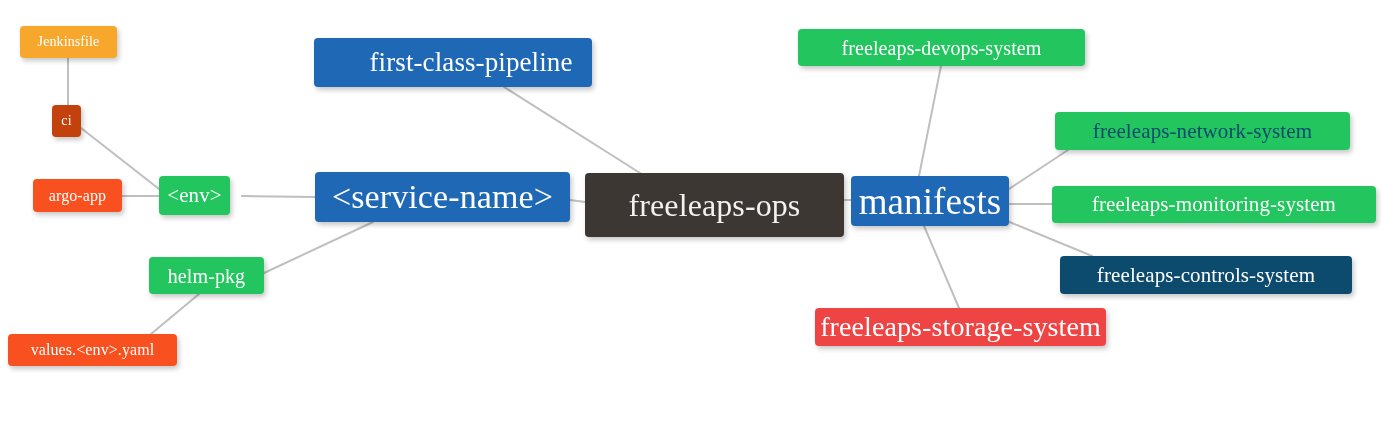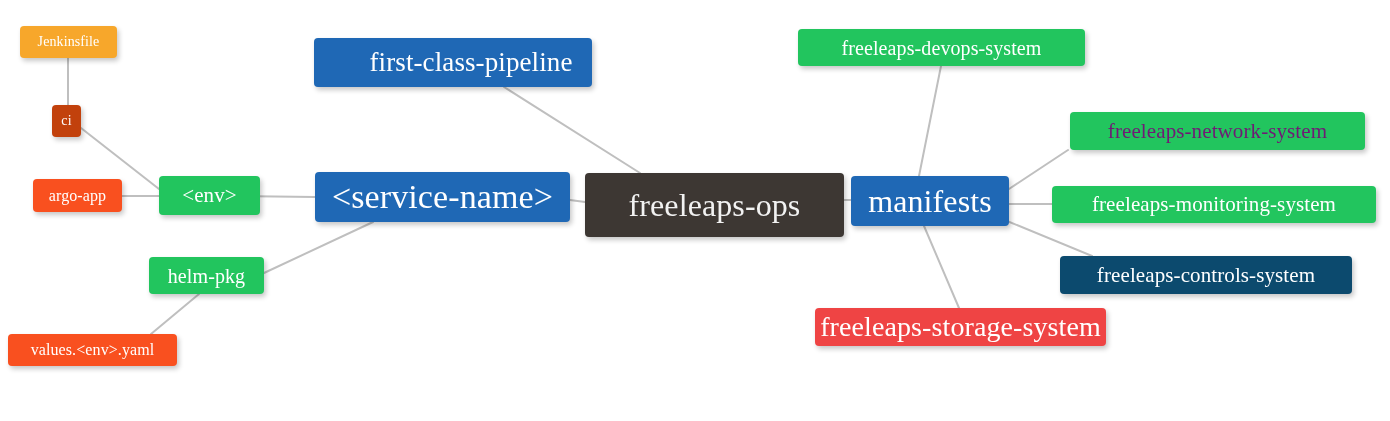--- a/index.html
+++ b/index.html
@@ -75,42 +75,42 @@
       </div>
       <div class="node" style="left: 52px; top: 105px; width: 29px; height: 32px; background: #c2410c; color: rgb(255, 255, 255); font-size: 14px;">
         <span class="node-label">ci</span>
       </div>
       <div class="node" style="left: 33px; top: 179px; width: 89px; height: 33px; background: rgb(249, 80, 31); color: rgb(255, 255, 255); font-size: 16px;">
         <span class="node-label">argo-app</span>
       </div>
       <div class="node" style="left: 8px; top: 334px; width: 169px; height: 32px; background: rgb(249, 80, 31); color: rgb(255, 255, 255); font-size: 16px;">
         <span class="node-label">values.&lt;env&gt;.yaml</span>
       </div>
-      <div class="node" style="left: 159px; top: 176px; width: 101px; height: 39px; background: rgb(34, 197, 94); color: rgb(255, 255, 255); font-size: 21px;">
+      <div class="node" style="left: 159px; top: 176px; width: 71px; height: 39px; background: rgb(34, 197, 94); color: rgb(255, 255, 255); font-size: 21px;">
         <span class="node-label">&lt;env&gt;</span>
       </div>
       <div class="node" style="left: 149px; top: 257px; width: 115px; height: 37px; background: rgb(34, 197, 94); color: rgb(255, 255, 255); font-size: 20px;">
         <span class="node-label">helm-pkg</span>
       </div>
       <div class="node" style="left: 315px; top: 172px; width: 255px; height: 50px; background: rgb(31, 104, 181); color: rgb(255, 255, 255); font-size: 34px;">
         <span class="node-label">&lt;service-name&gt;</span>
       </div>
       <div class="node" style="left: 314px; top: 38px; width: 278px; height: 49px; background: rgb(31, 104, 181); color: rgb(255, 255, 255); font-size: 27px; padding-left: 36px;">
         <span class="node-label">first-class-pipeline</span>
       </div>
       <div class="node" style="left: 585px; top: 173px; width: 259px; height: 64px; background: rgb(61, 55, 51); color: rgb(242, 242, 242); font-size: 32px;">
         <span class="node-label">freeleaps-ops</span>
       </div>
-      <div class="node" style="left: 851px; top: 176px; width: 158px; height: 50px; background: rgb(31, 104, 181); color: rgb(255, 255, 255); font-size: 32px;">
+      <div class="node" style="left: 851px; top: 176px; width: 158px; height: 50px; background: rgb(31, 104, 181); color: rgb(255, 255, 255); font-size: 37px;">
         <span class="node-label">manifests</span>
       </div>
       <div class="node" style="left: 798px; top: 29px; width: 287px; height: 37px; background: rgb(34, 197, 94); color: rgb(255, 255, 255); font-size: 20px;">
         <span class="node-label">freeleaps-devops-system</span>
       </div>
-      <div class="node" style="left: 1055px; top: 112px; width: 295px; height: 38px; background: rgb(34, 197, 94); color: #701a75; font-size: 21px; margin-left: 15px;">
+      <div class="node" style="left: 1055px; top: 112px; width: 295px; height: 38px; background: rgb(34, 197, 94); color: #0c4a6e; font-size: 21px;">
         <span class="node-label">freeleaps-network-system</span>
       </div>
       <div class="node" style="left: 1052px; top: 186px; width: 324px; height: 37px; background: rgb(34, 197, 94); color: rgb(255, 255, 255); font-size: 21px;">
         <span class="node-label">freeleaps-monitoring-system</span>
       </div>
       <div class="node" style="left: 1060px; top: 256px; width: 292px; height: 38px; background: #0c4a6e; color: rgb(255, 255, 255); font-size: 21px;">
         <span class="node-label">freeleaps-controls-system</span>
       </div>
       <div class="node" style="left: 815px; top: 308px; width: 291px; height: 38px; background: #ef4444; color: rgb(255, 255, 255); font-size: 28px;">
         <span class="node-label">freeleaps-storage-system</span>

